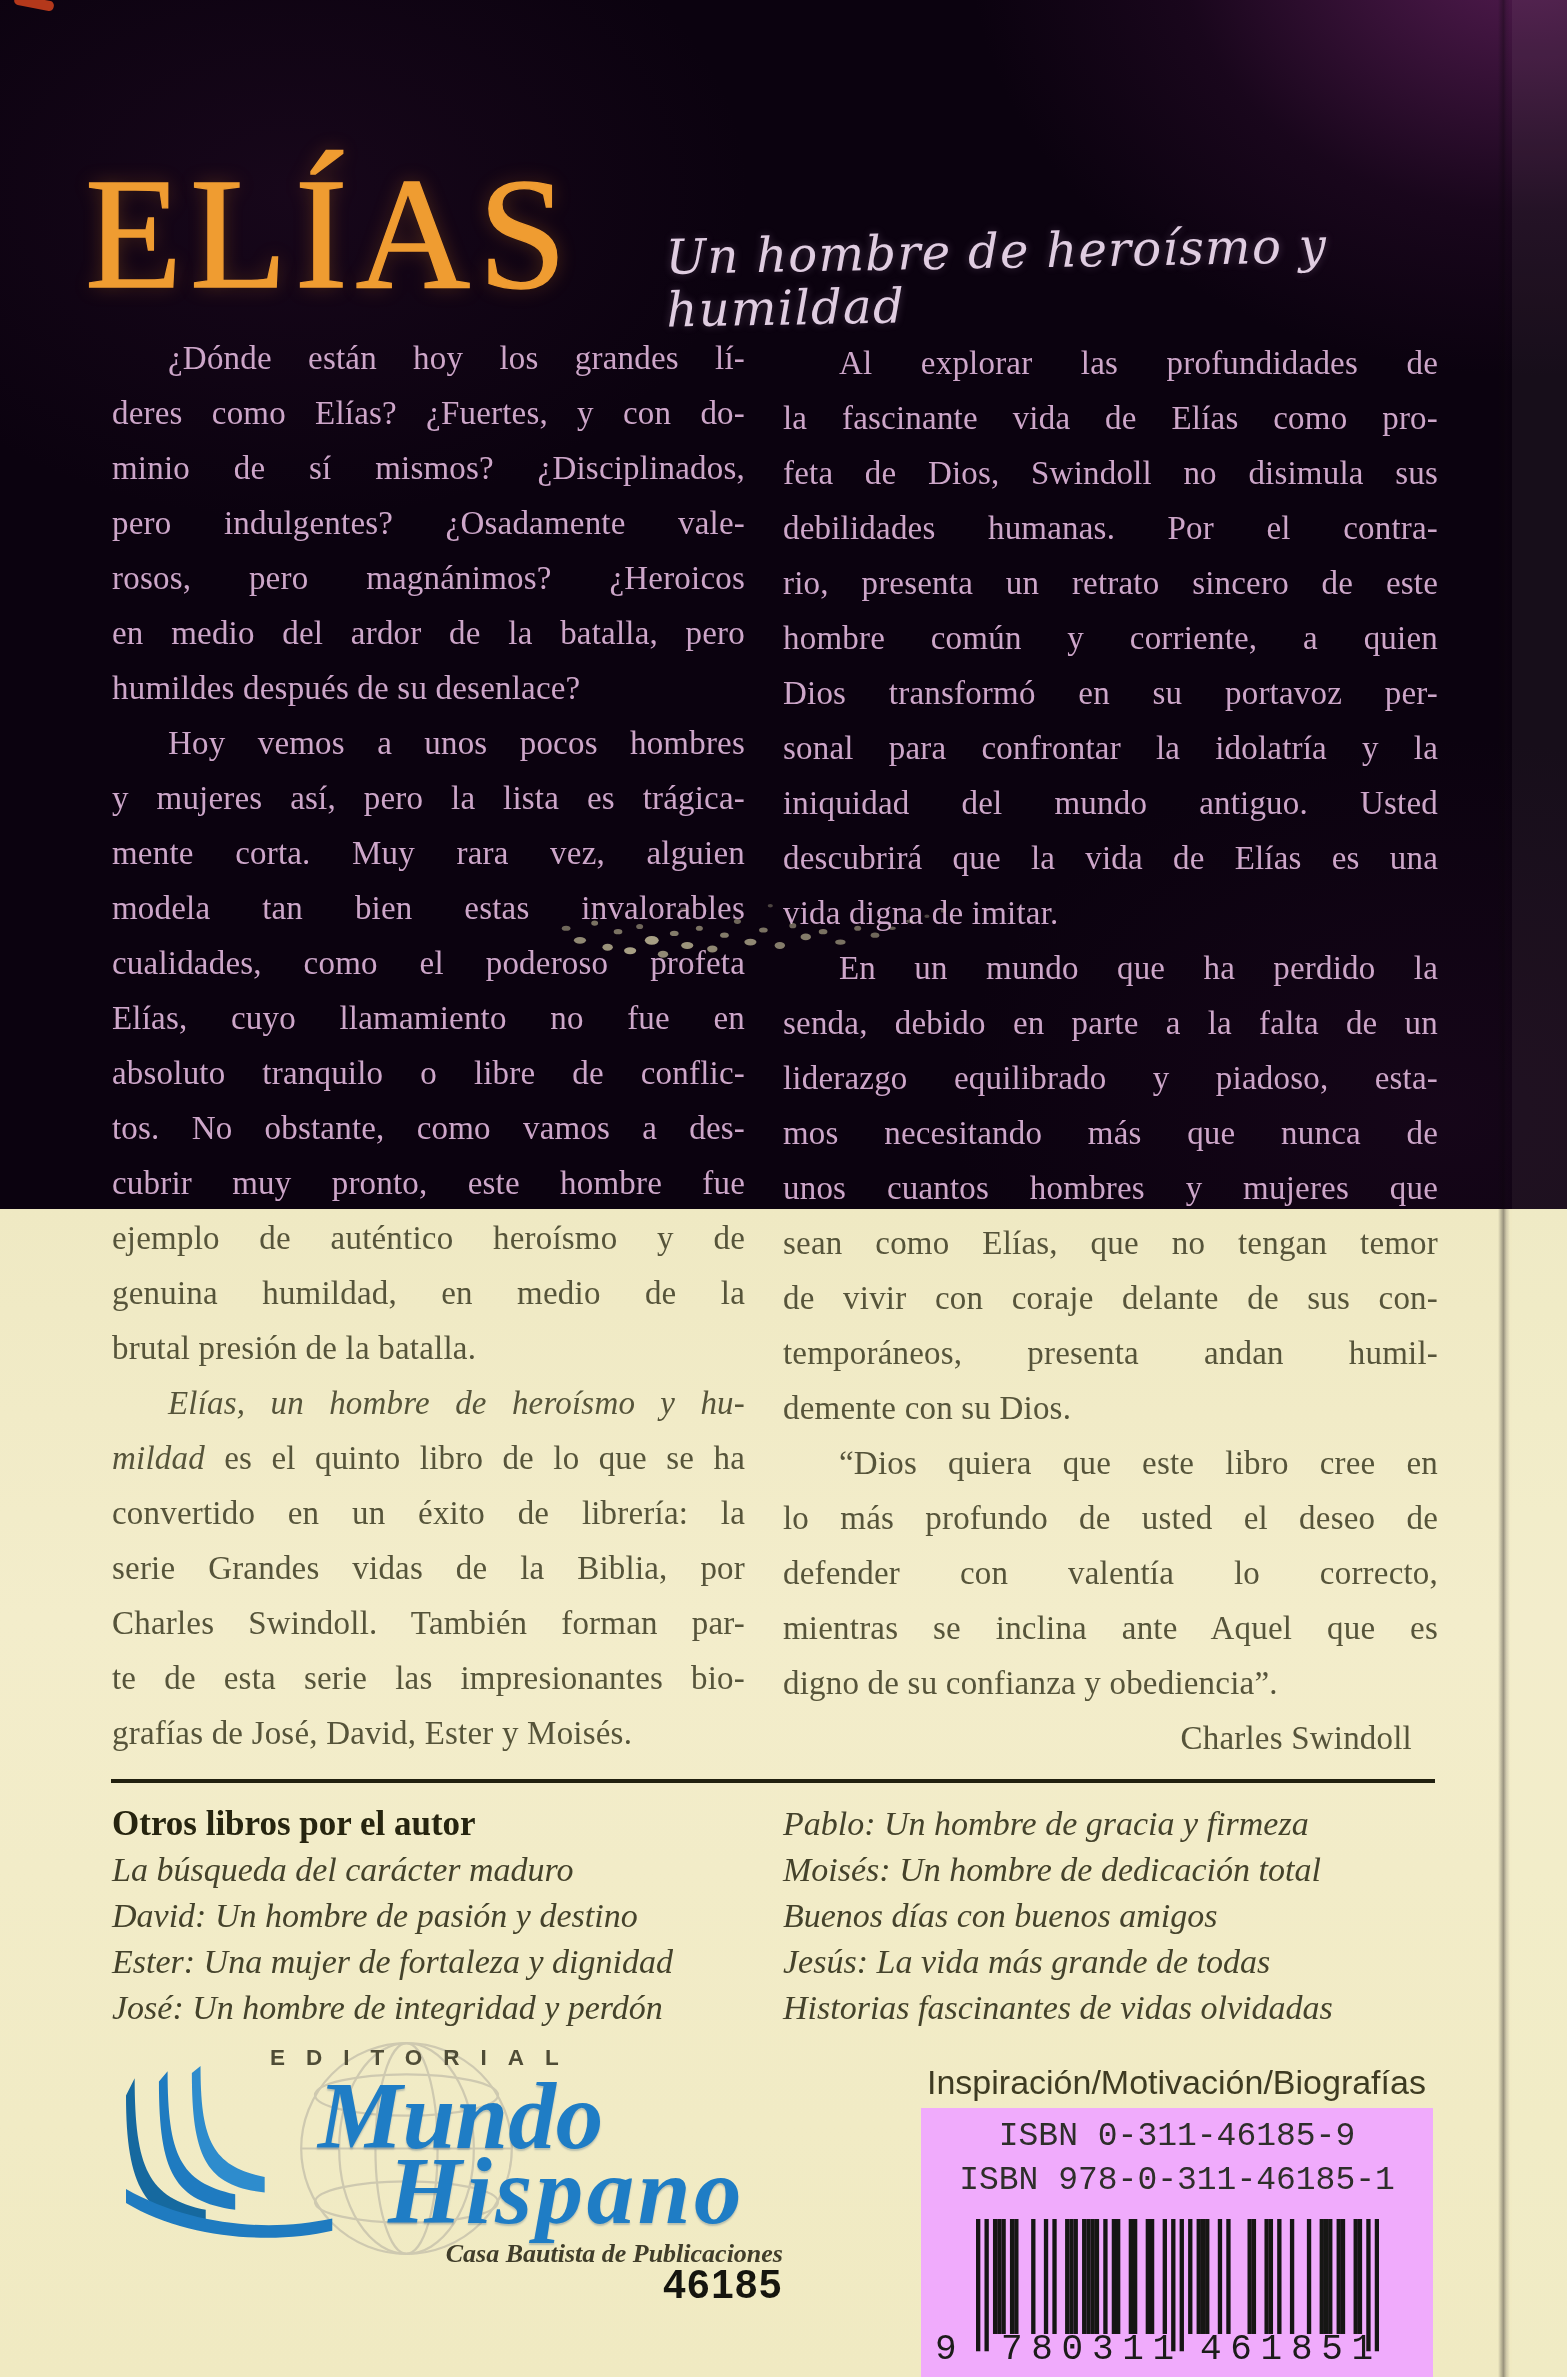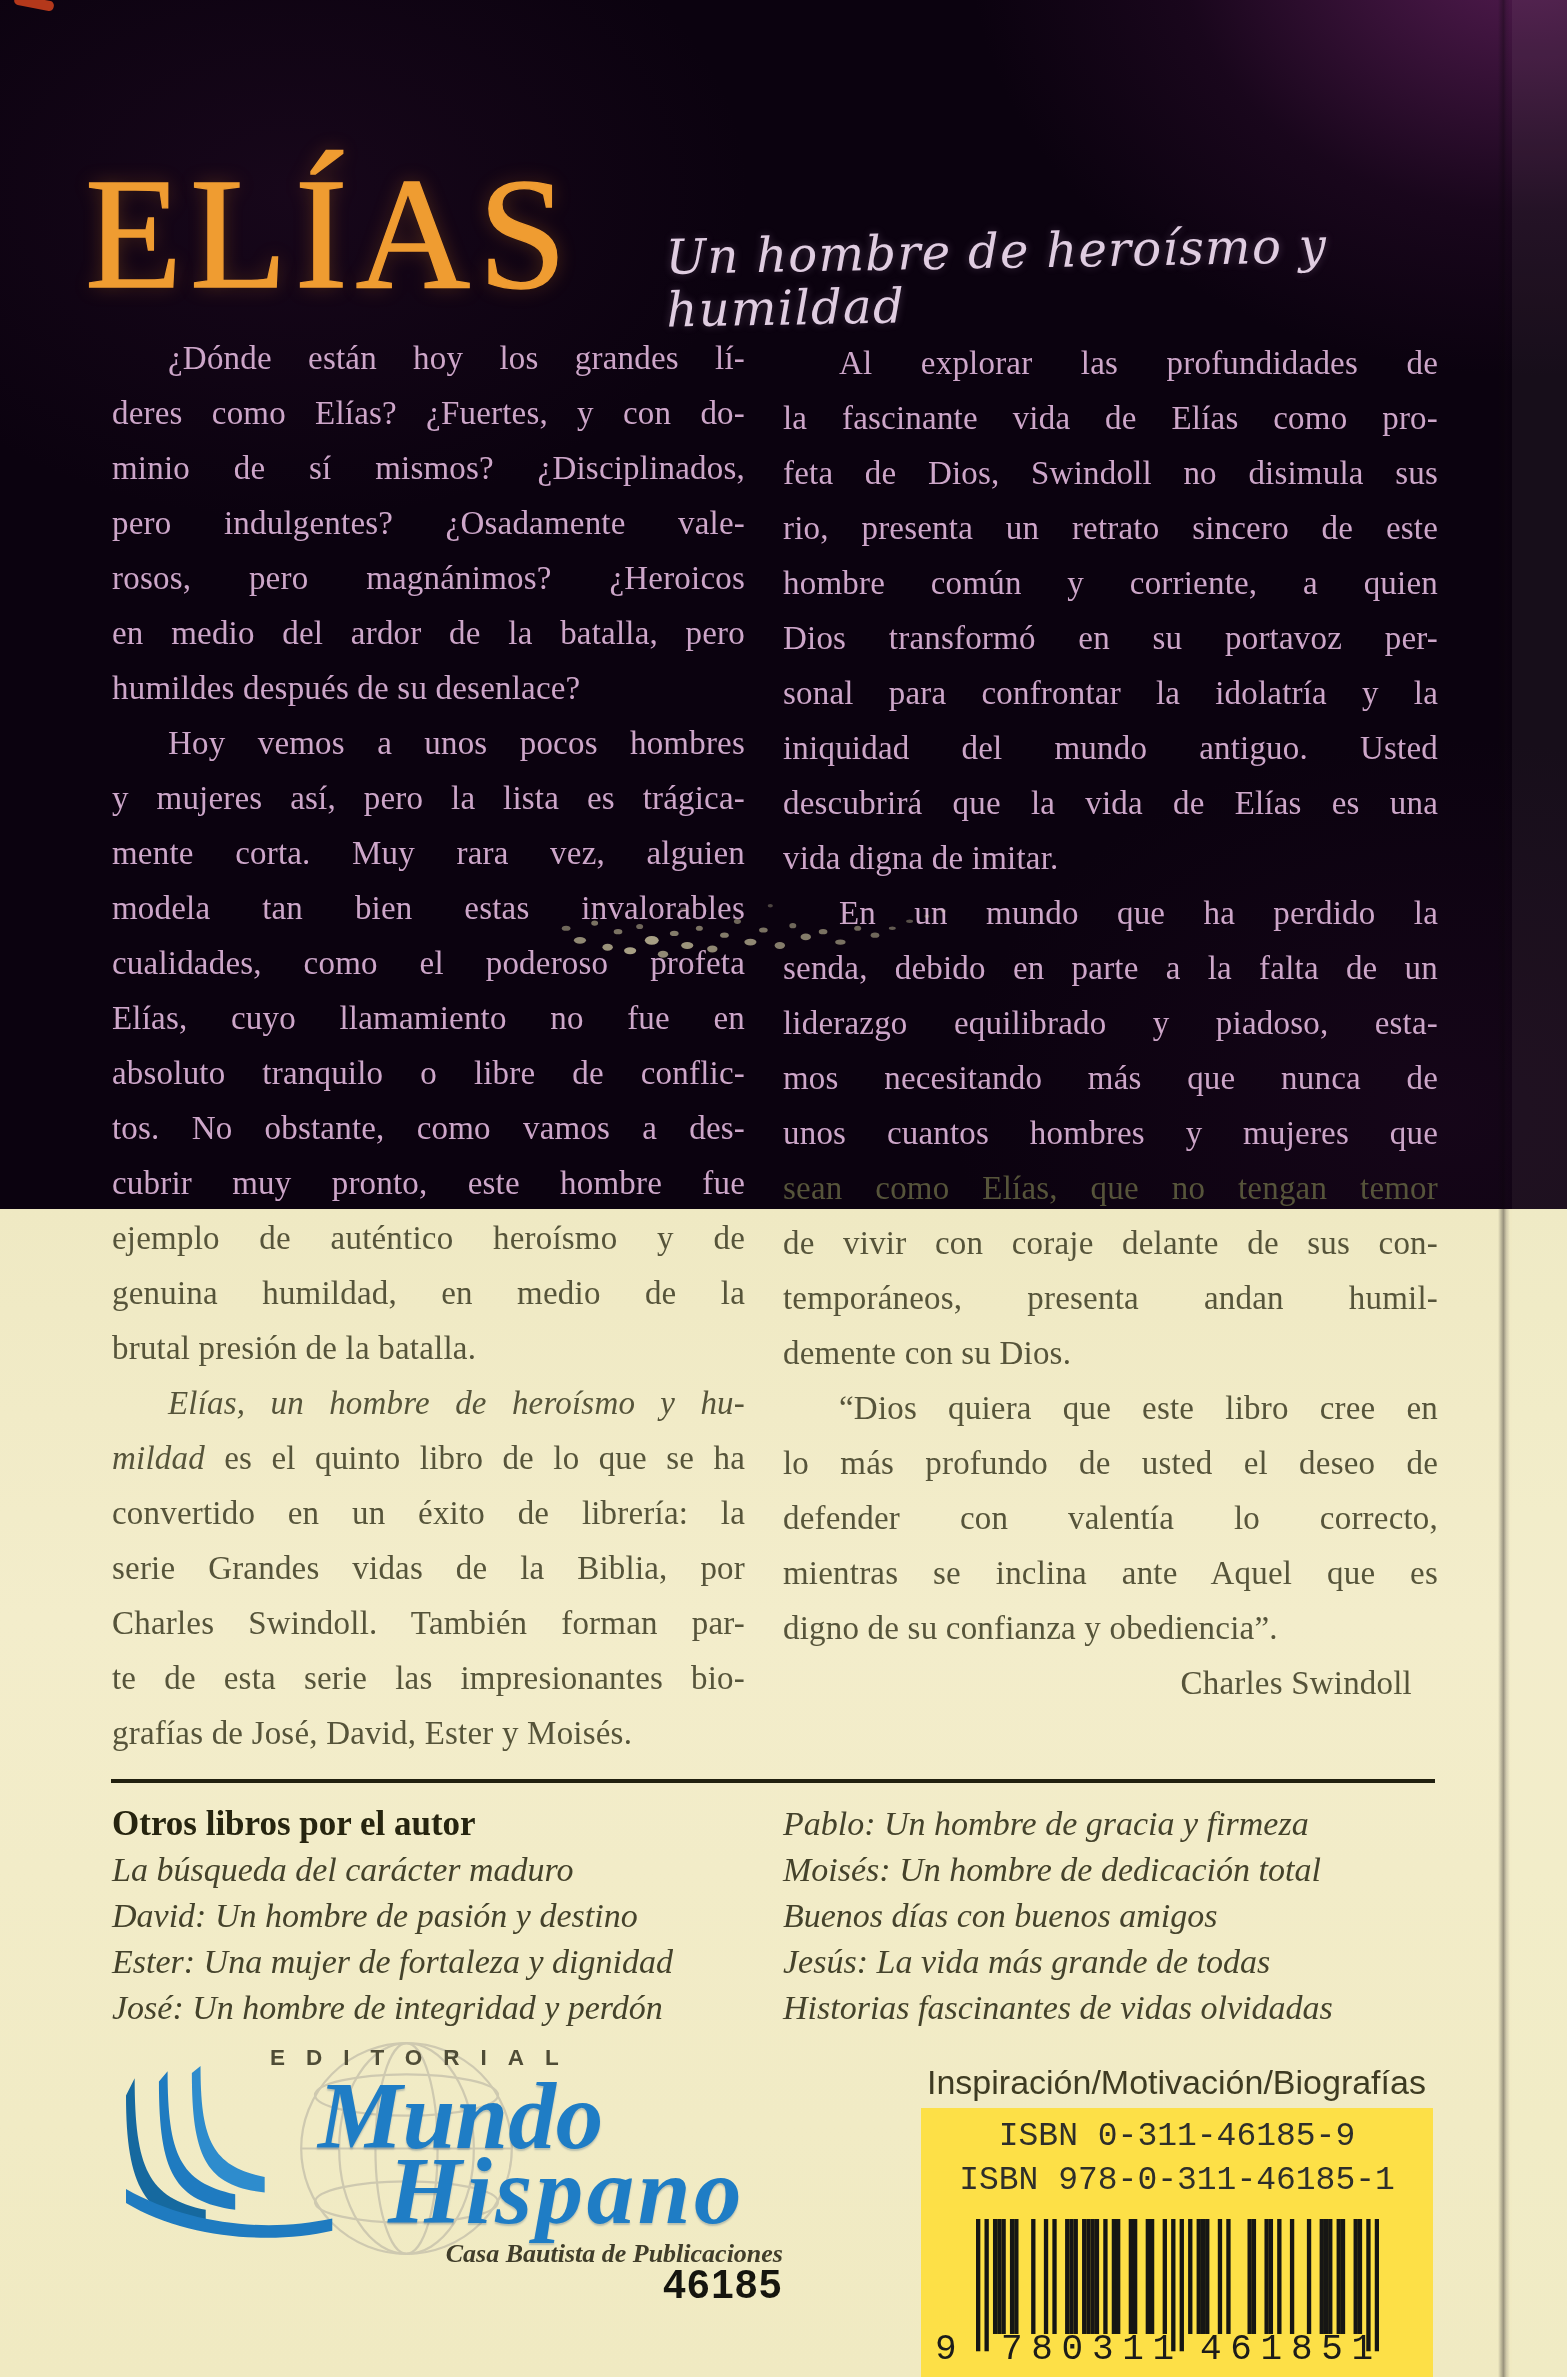--- a/index.html
+++ b/index.html
@@ -55,21 +55,21 @@
     font-style:italic;color:#1f7dc5;text-shadow:0 1.7px 1.7px rgba(10,60,110,.25);}
   .hispano{position:absolute;left:388px;top:2144px;font-size:95px;line-height:1;font-weight:bold;
     font-style:italic;color:#1f7dc5;letter-spacing:3.5px;text-shadow:0 1.7px 1.7px rgba(10,60,110,.25);}
   .casa{position:absolute;left:381px;top:2239px;width:402px;text-align:right;font-size:26px;
     font-style:italic;font-weight:bold;color:#403d2a;}
   .code{position:absolute;left:381px;top:2262px;width:402px;text-align:right;
     font-family:"Liberation Sans",sans-serif;font-weight:bold;font-size:40px;letter-spacing:1.7px;color:#15150f;}
   
   .category{position:absolute;left:927px;top:2063px;font-family:"Liberation Sans",sans-serif;
     font-size:34px;color:#3e3b22;}
-  .isbn-box{position:absolute;left:921px;top:2108px;width:512px;height:269px;background:#fde047;}
+  .isbn-box{position:absolute;left:921px;top:2108px;width:512px;height:269px;background:#f0abfc;}
   .isbn-line{position:absolute;left:0;width:100%;text-align:center;font-family:"Liberation Mono",monospace;
     font-size:33px;color:#2e2e2a;white-space:nowrap;}
   .isbn1{top:10.4px;}
   .isbn2{top:54px;}
   .barcode{position:absolute;left:55px;top:111px;}
   .bc-digit{position:absolute;font-family:"Liberation Mono",monospace;font-size:36px;color:#1c1c1a;top:221px;}
   .d0{left:14px;}
   .d1{left:80px;letter-spacing:8.7px;}
   .d2{left:279px;letter-spacing:8.7px;}
 </style>
@@ -112,20 +112,21 @@
       <div class="tl cream-ink just"><span>convertido en un éxito de librería: la</span></div>
       <div class="tl cream-ink just"><span>serie Grandes vidas de la Biblia, por</span></div>
       <div class="tl cream-ink just"><span>Charles Swindoll. También forman par-</span></div>
       <div class="tl cream-ink just"><span>te de esta serie las impresionantes bio-</span></div>
       <div class="tl cream-ink"><span>grafías de José, David, Ester y Moisés.</span></div>
     </div>
   <div class="col col-right">
       <div class="tl dark-ink ind just"><span>Al explorar las profundidades de</span></div>
       <div class="tl dark-ink just"><span>la fascinante vida de Elías como pro-</span></div>
       <div class="tl dark-ink just"><span>feta de Dios, Swindoll no disimula sus</span></div>
+      <div class="tl dark-ink just"><span>debilidades humanas. Por el contra-</span></div>
       <div class="tl dark-ink just"><span>rio, presenta un retrato sincero de este</span></div>
       <div class="tl dark-ink just"><span>hombre común y corriente, a quien</span></div>
       <div class="tl dark-ink just"><span>Dios transformó en su portavoz per-</span></div>
       <div class="tl dark-ink just"><span>sonal para confrontar la idolatría y la</span></div>
       <div class="tl dark-ink just"><span>iniquidad del mundo antiguo. Usted</span></div>
       <div class="tl dark-ink just"><span>descubrirá que la vida de Elías es una</span></div>
       <div class="tl dark-ink"><span>vida digna de imitar.</span></div>
       <div class="tl dark-ink ind just"><span>En un mundo que ha perdido la</span></div>
       <div class="tl dark-ink just"><span>senda, debido en parte a la falta de un</span></div>
       <div class="tl dark-ink just"><span>liderazgo equilibrado y piadoso, esta-</span></div>

